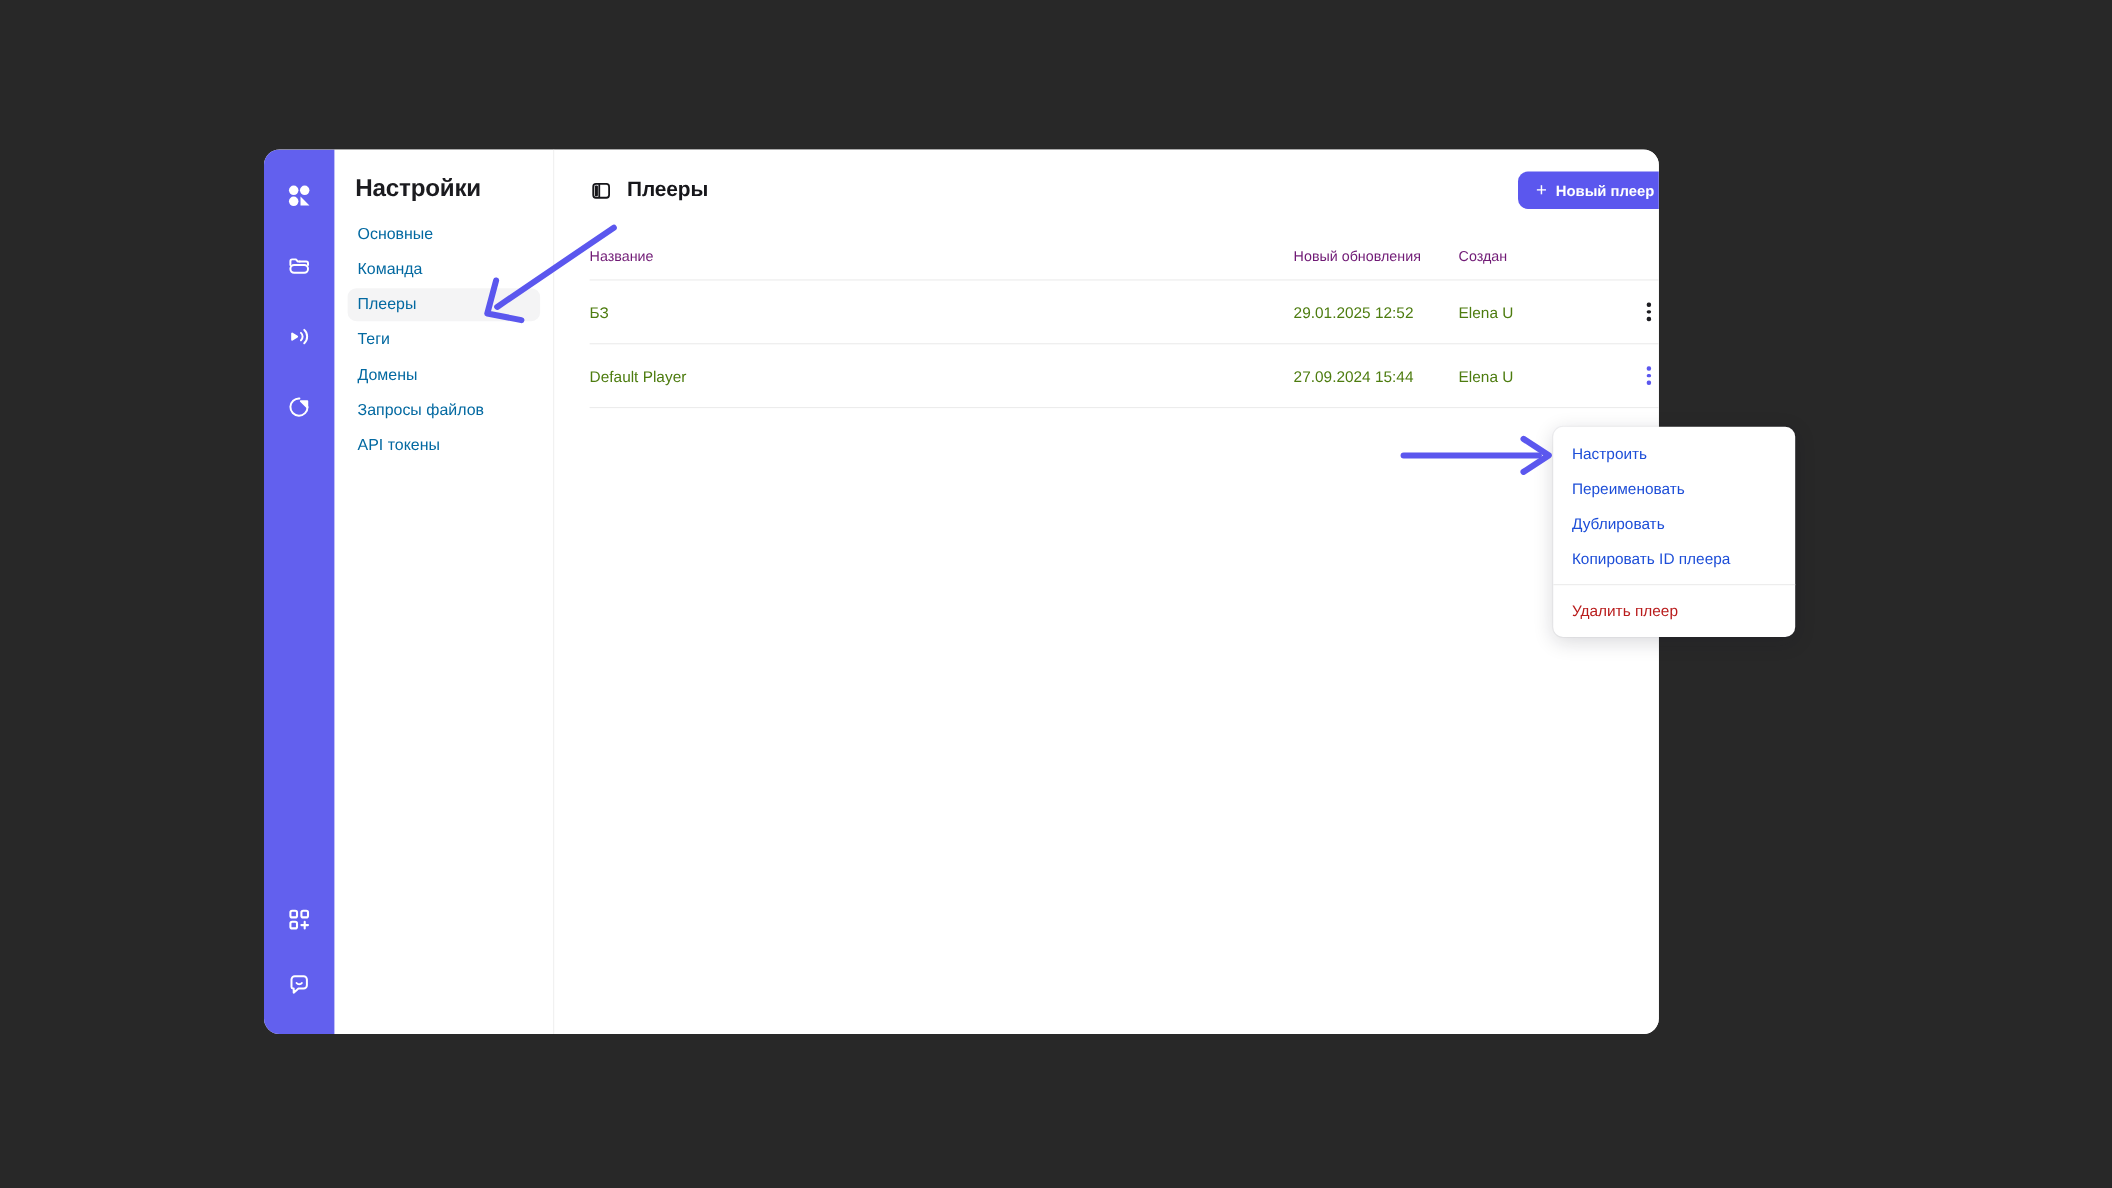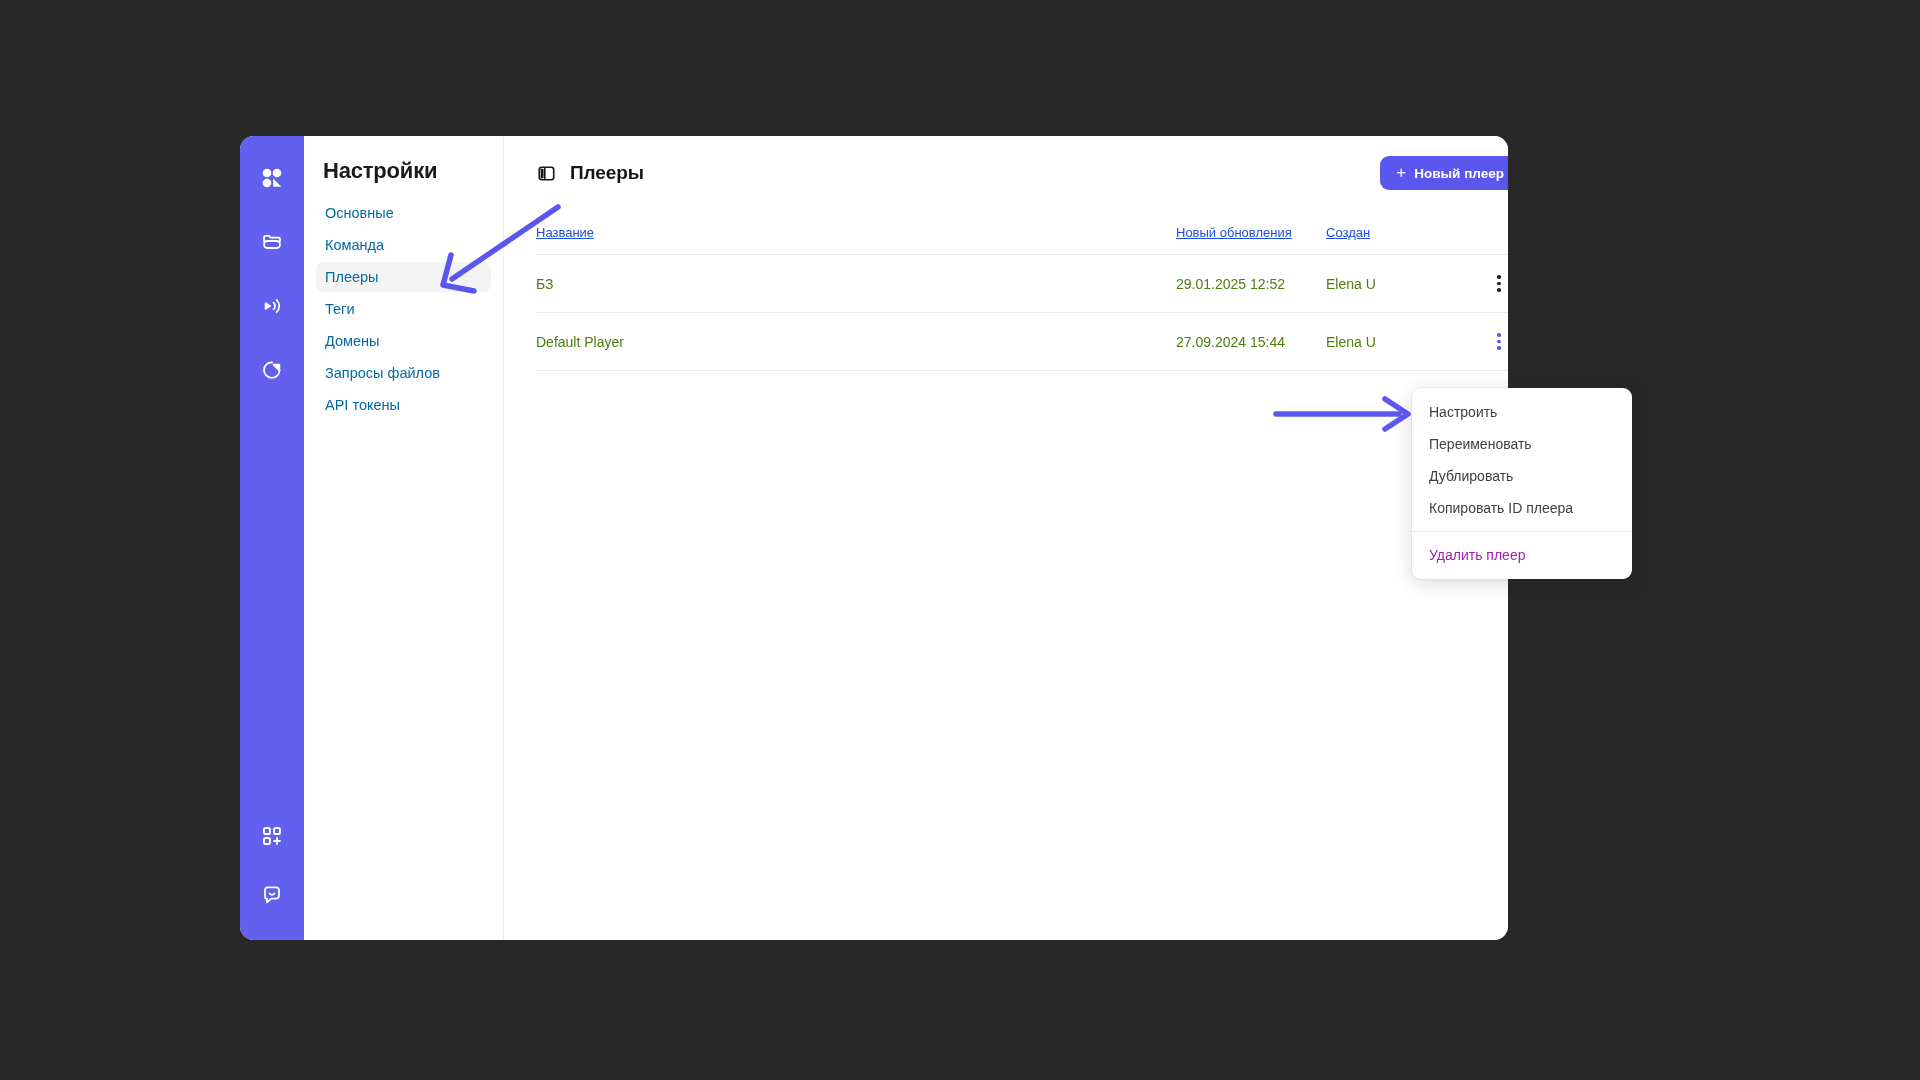--- a/index.html
+++ b/index.html
@@ -165,22 +165,21 @@
   .table { width: 100%; }
 
   .table-head {
     display: flex;
     align-items: center;
     height: 44px;
     border-bottom: 1px solid #ececec;
   }
   .table-head .th {
     font-size: 13px;
-    color: #1d4ed8;
-    text-decoration: underline;
+    color: #701a75;
   }
 
   .table-row {
     display: flex;
     align-items: center;
     height: 57px;
     border-bottom: 1px solid #ececec;
     cursor: pointer;
   }
   .table-row .td {
@@ -221,31 +220,31 @@
     top: 388px;
     width: 220px;
     background: #ffffff;
     border-radius: 9px;
     box-shadow: 0 4px 18px rgba(20,20,40,0.16), 0 0 0 1px rgba(20,20,40,0.045);
     padding: 8px 0;
     z-index: 40;
   }
   .menu-item {
     font-size: 14px;
-    color: #404040;
+    color: #1d4ed8;
     padding: 8px 17px;
     cursor: pointer;
     white-space: nowrap;
   }
   .menu-sep {
     height: 1px;
     background: #ececec;
     margin: 7px 0;
   }
-  .menu-item.danger { color: #a21caf; }
+  .menu-item.danger { color: #b91c1c; }
 
   
   .annotations {
     position: absolute;
     left: 0; top: 0;
     width: 1920px; height: 1080px;
     pointer-events: none;
     z-index: 60;
   }
 </style>

